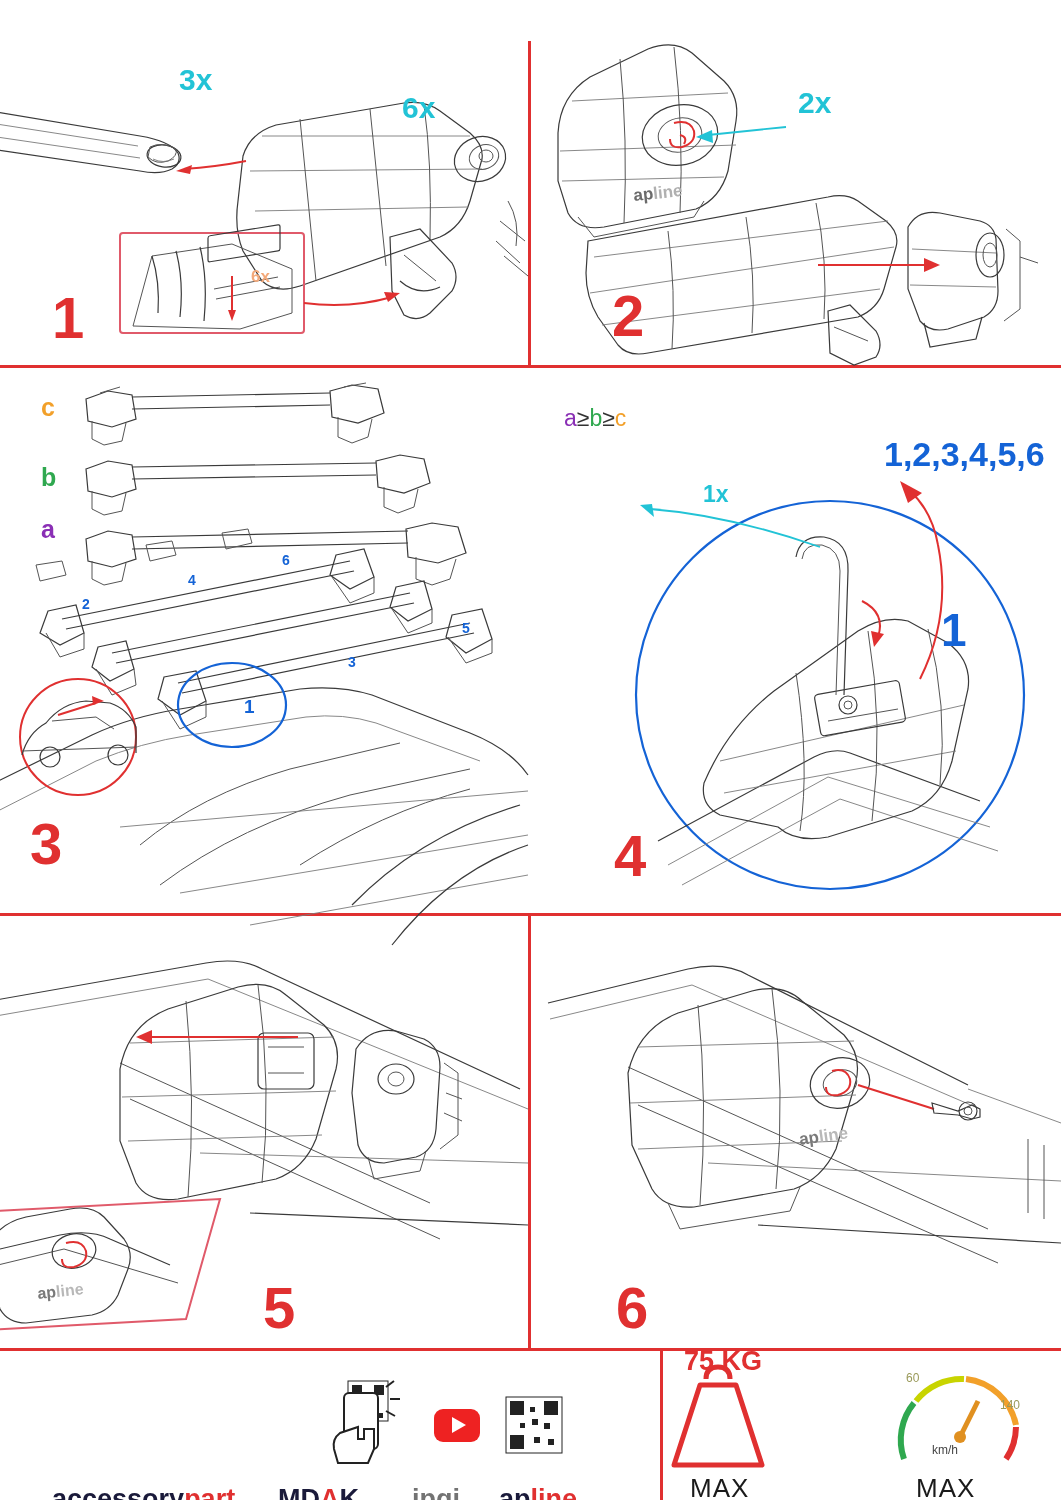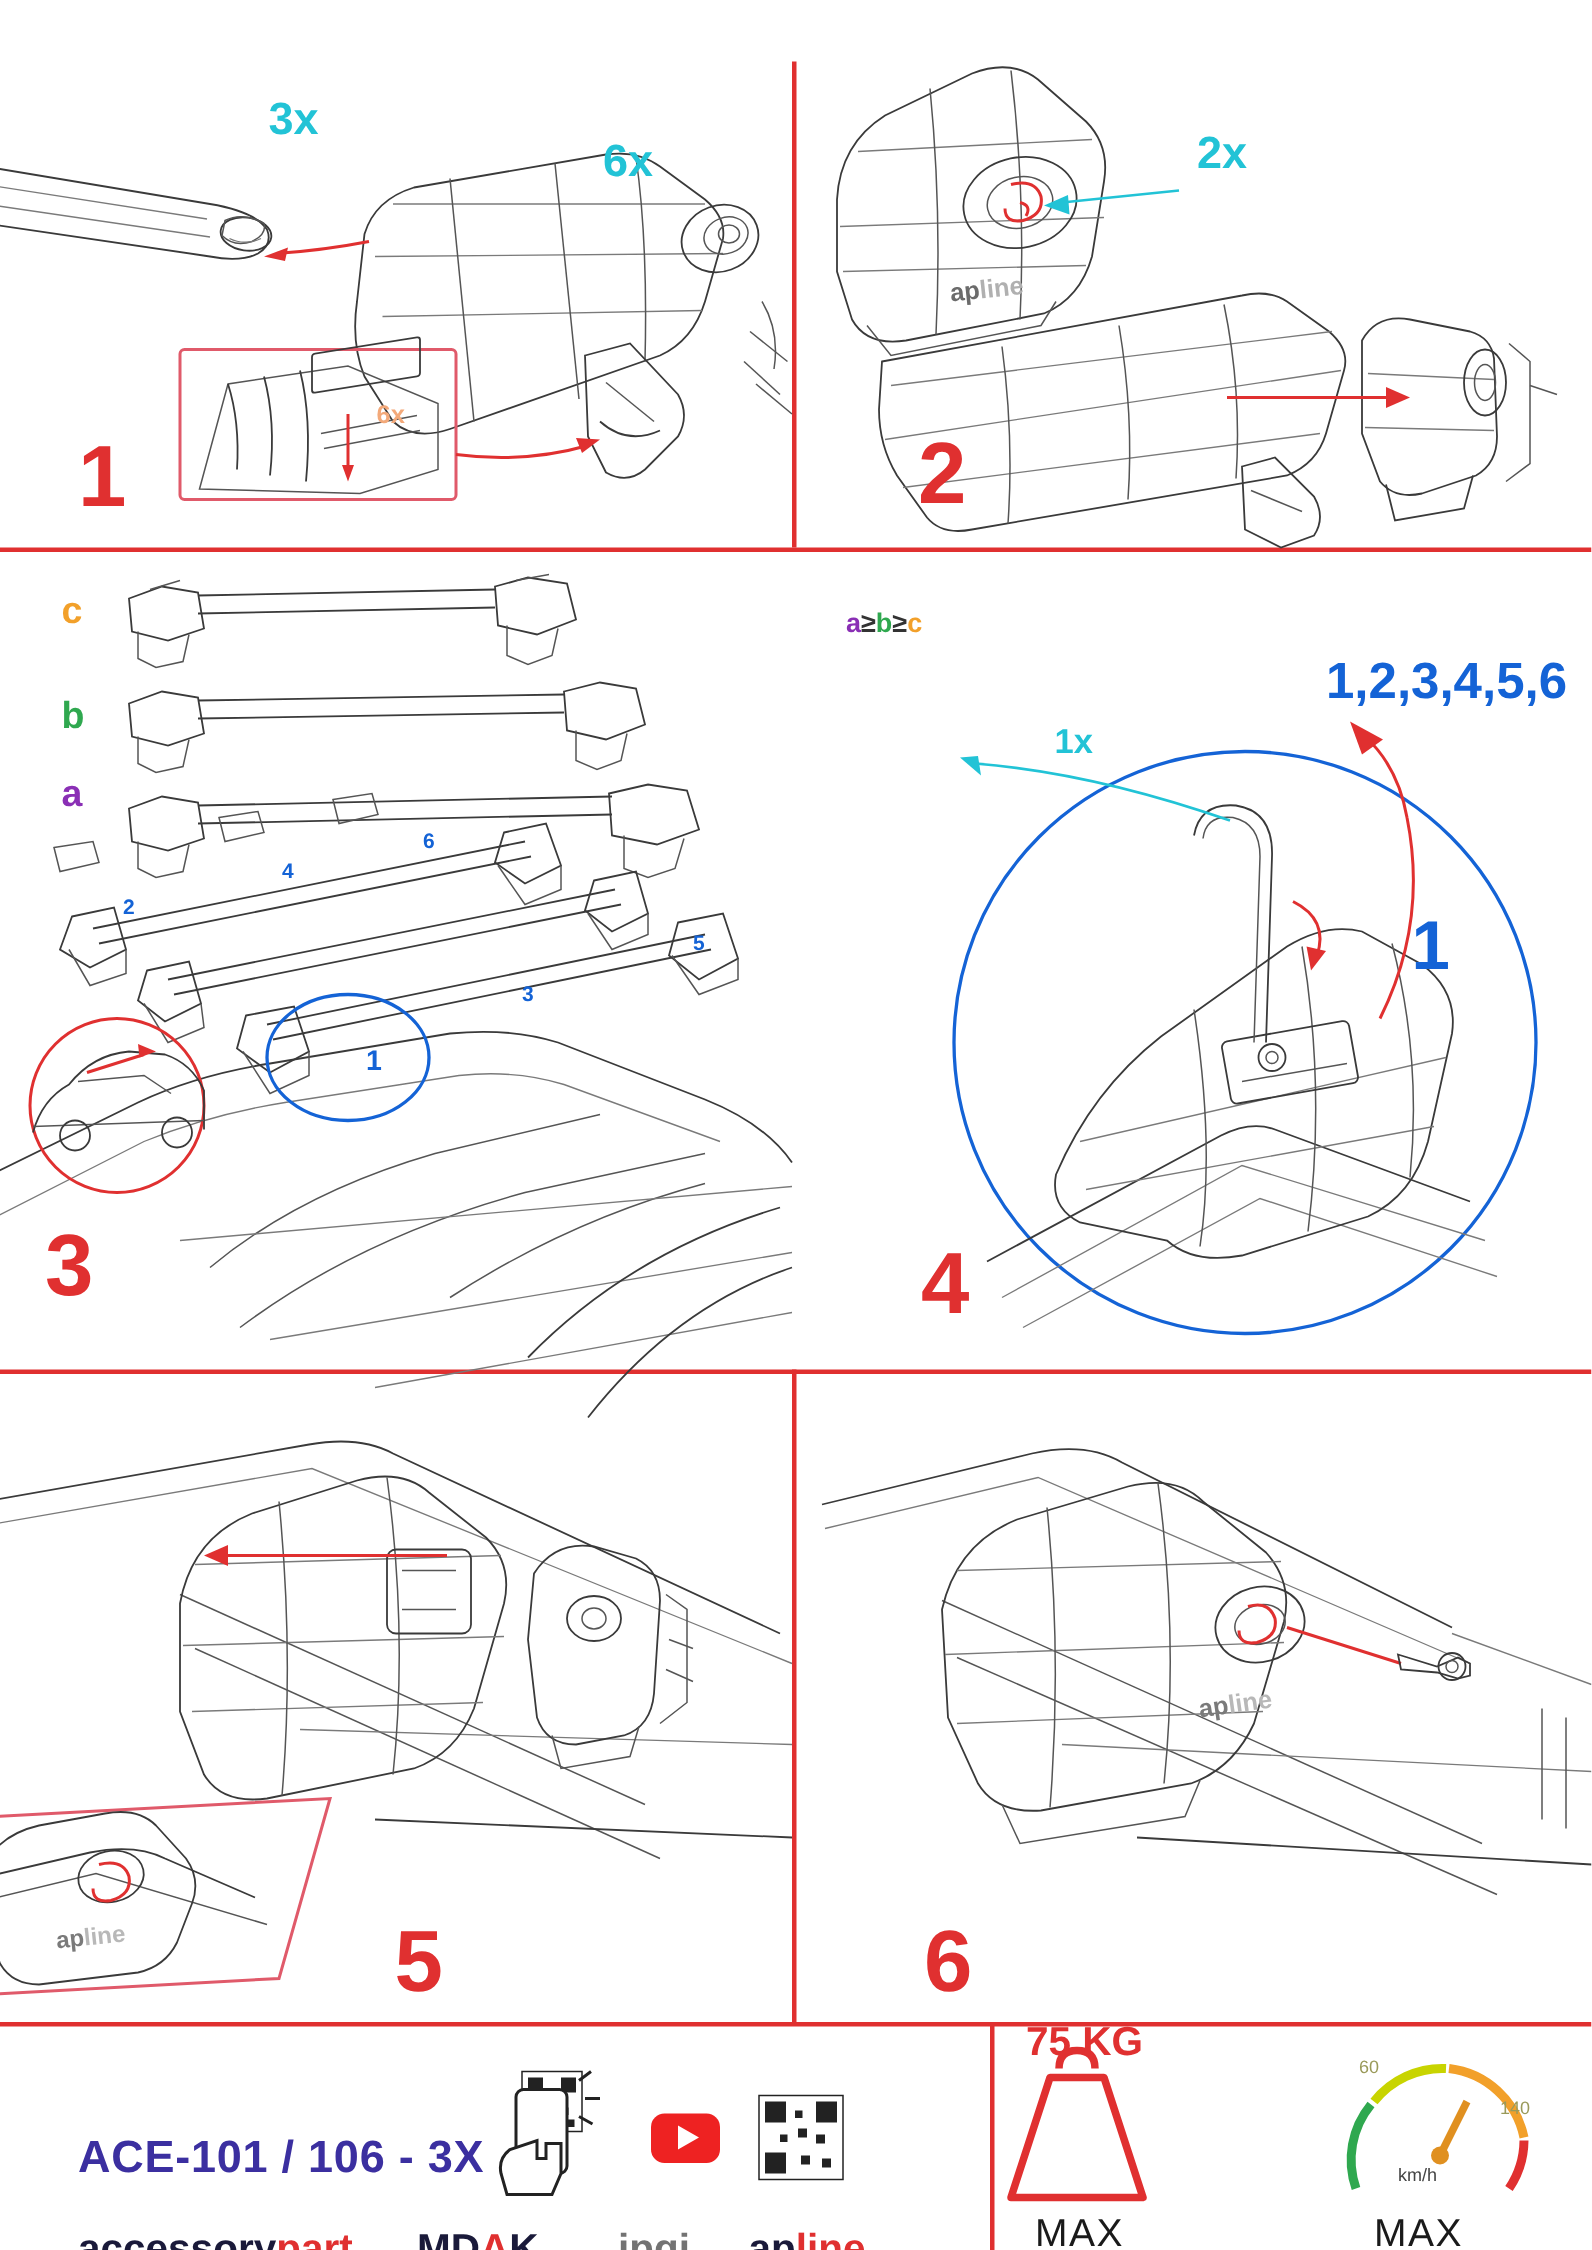--- a/index.html
+++ b/index.html
@@ -7,21 +7,21 @@
   .page{position:absolute;inset:0;margin-top:41px;}
   .hr{position:absolute;left:0;width:1061px;height:3px;background:#e03030;}
   .vr{position:absolute;width:3px;background:#e03030;}
   .stepnum{position:absolute;color:#e03030;font-family:"Liberation Sans",sans-serif;font-weight:700;font-size:58px;line-height:58px;letter-spacing:-1px;}
   .qty{position:absolute;color:#22c3d6;font-size:30px;font-weight:700;font-family:"Liberation Sans",sans-serif;}
   .qty.sm{font-size:21px;}
   .lbl{position:absolute;font-size:25px;font-weight:700;}
   .abc-c{color:#f2a02a;}
   .abc-b{color:#2fa84f;}
   .abc-a{color:#8a2fb5;}
-  .ineq{position:absolute;font-size:18px;font-weight:700;}
+  .ineq{position:absolute;font-size:23px;font-weight:400;}
   .num-list{position:absolute;color:#1463d6;font-size:34px;font-weight:700;letter-spacing:0px;}
   .bignum-blue{position:absolute;color:#1463d6;font-size:46px;font-weight:700;}
   .smallnum{position:absolute;color:#1463d6;font-size:14px;font-weight:700;}
   svg{position:absolute;left:0;top:0;overflow:visible;}
   .ln{fill:none;stroke:#3a3a3a;stroke-width:1.2;}
   .ln2{fill:none;stroke:#555;stroke-width:1;}
   .lnl{fill:none;stroke:#7a7a7a;stroke-width:0.9;}
   .red{fill:none;stroke:#e03030;stroke-width:2;}
   .blue{fill:none;stroke:#1463d6;stroke-width:2.2;}
   .cyan{fill:none;stroke:#22c3d6;stroke-width:1.8;}
@@ -341,21 +341,20 @@
 
     <path class="red" d="M330,172 L406,196" stroke-width="2"></path>
     <path class="ln" d="M404,190 L430,198 L444,192 L452,196 L452,204 L444,206 L430,202 L406,200 Z"></path>
     <circle class="ln" cx="440" cy="198" r="9"></circle>
     <circle class="ln2" cx="440" cy="198" r="4"></circle>
     <path class="ln2" d="M500,226 L500,300"></path>
     <path class="ln2" d="M516,232 L516,306"></path>
   </svg>
   <div class="stepnum" style="left:616px;top:1238px;">6</div>
 
-  <div class="footer-title" style="left:52px;top:1381px;">ACE-101 / 106 - 3X</div>
   <div class="brand" style="left:52px;top:1443px;">
     <span class="dark">accessory</span><span class="red">part</span>
   </div>
   <div class="brand" style="left:278px;top:1443px;">
     <span class="dark">MD</span><span class="red">A</span><span class="dark">K</span>
   </div>
   <div class="brand" style="left:412px;top:1443px;">
     <span class="grey">ipqi</span>
   </div>
   <div class="brand" style="left:499px;top:1443px;">

